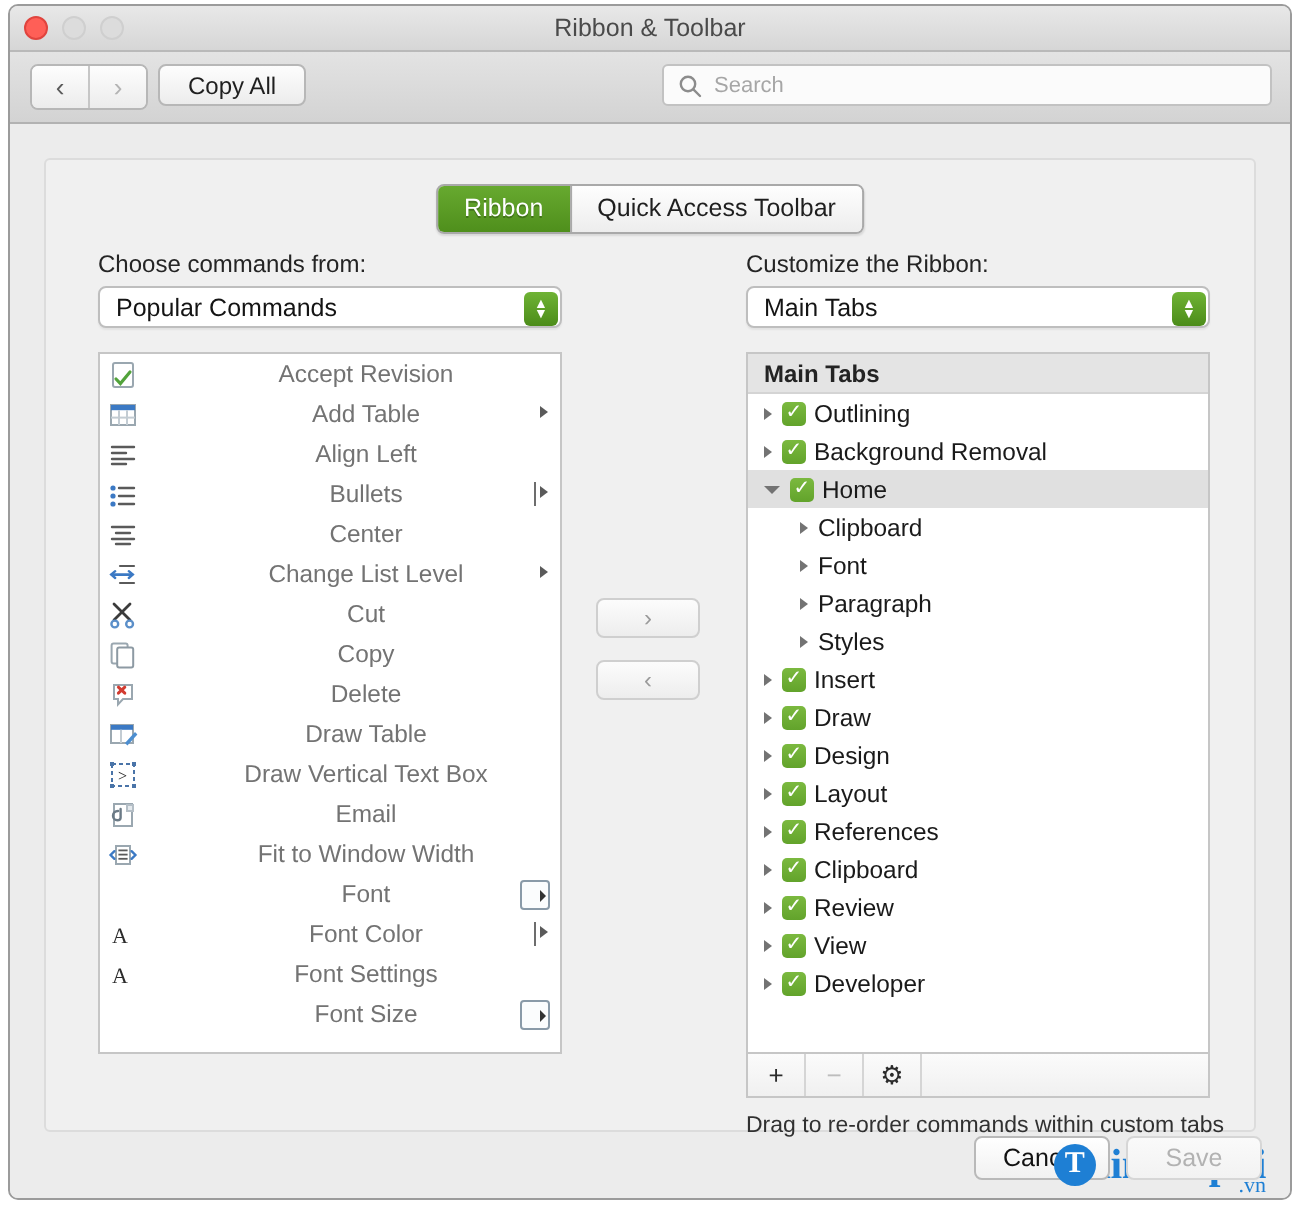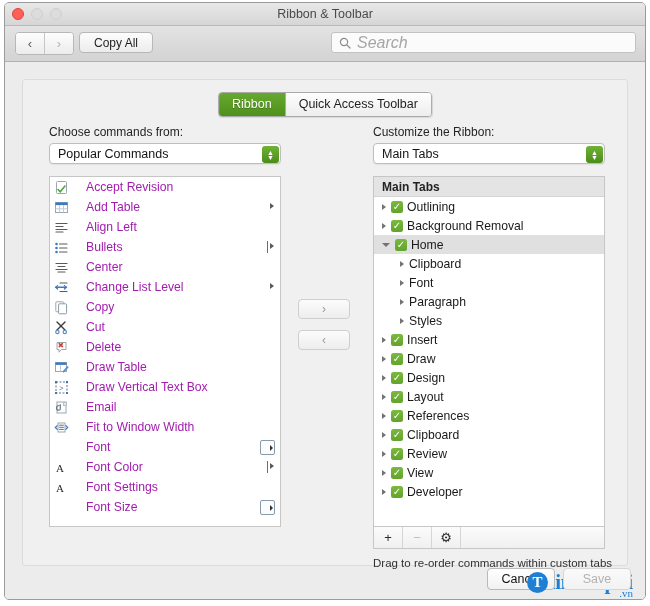--- a/index.html
+++ b/index.html
@@ -83,23 +83,22 @@
     background: #fbfbfb;
     border: 1px solid #c2c2c2;
     border-radius: 3px;
     display: flex; align-items: center;
     box-sizing: border-box;
   }
   .searchbox .mag { margin: 0 4px 0 7px; display: flex; }
   .searchbox input {
     border: none; outline: none; background: transparent;
     font-family: "Liberation Sans", sans-serif;
-    font-size: 16px; color: #3b82f6;
+    font-size: 11px; color: #3b82f6;
     width: 100%;
-    font-style: italic;
   }
   .searchbox input::placeholder { color: #a6a6a6; }
   
   .content {
     position: relative;
     height: calc(100% - 58px);
     background: #ececec;
   }
   .panel {
     position: absolute;
@@ -178,22 +177,23 @@
     overflow: hidden;
   }
   .list-left  { left: 26px;  top: 96px; width: 232px; height: 351px; }
   .list-right { left: 350px; top: 96px; width: 232px; height: 351px; }
 
   .cmdrow {
     position: relative;
     height: 20px;
     display: flex; align-items: center;
     padding-left: 36px;
-    font-size: 12.2px; color: #a21caf;
-    box-sizing: border-box;
+    font-size: 12.2px; color: #737373;
+    box-sizing: border-box;
+    justify-content: center;
   }
   .cmdrow .ico {
     position: absolute; left: 3px; top: 2px;
     width: 16px; height: 16px;
     display: flex; align-items: center; justify-content: center;
   }
   .cmdrow .sub {
     position: absolute; right: 6px; top: 6px;
     width: 0; height: 0;
     border-left: 4px solid #5a5a5a;
@@ -481,40 +481,40 @@
                 </g>
                 <path d="M3.6 5.6L1.6 7.3l2 1.7M10.4 5.6l2 1.7-2 1.7" fill="none" stroke="#3b79c4" stroke-width="1.2" stroke-linecap="round"></path>
               </svg>
             </span>
             <span>Change List Level</span>
             <span class="sub"></span>
           </div>
           <div class="cmdrow">
             <span class="ico">
               <svg width="15" height="15" viewBox="0 0 15 15">
-                <rect x="1.8" y="1.8" width="8" height="10" rx="1" fill="#fff" stroke="#9aa7b0"></rect>
-                <rect x="4.6" y="3.8" width="8" height="10" rx="1" fill="#fff" stroke="#8d9aa3"></rect>
-              </svg>
-            </span>
-            <span>Copy</span>
-          </div>
-          <div class="cmdrow">
-            <span class="ico">
-              <svg width="15" height="15" viewBox="0 0 15 15">
                 <g stroke="#3b3b3b" stroke-width="1.4" stroke-linecap="round">
                   <line x1="3" y1="2" x2="11" y2="10"></line>
                   <line x1="11" y1="2" x2="3" y2="10"></line>
                 </g>
                 <g fill="none" stroke="#5b8fc9" stroke-width="1.2">
                   <circle cx="3.4" cy="12" r="1.7"></circle>
                   <circle cx="10.8" cy="12" r="1.7"></circle>
                 </g>
               </svg>
             </span>
             <span>Cut</span>
+          </div>
+          <div class="cmdrow">
+            <span class="ico">
+              <svg width="15" height="15" viewBox="0 0 15 15">
+                <rect x="1.8" y="1.8" width="8" height="10" rx="1" fill="#fff" stroke="#9aa7b0"></rect>
+                <rect x="4.6" y="3.8" width="8" height="10" rx="1" fill="#fff" stroke="#8d9aa3"></rect>
+              </svg>
+            </span>
+            <span>Copy</span>
           </div>
           <div class="cmdrow">
             <span class="ico">
               <svg width="15" height="15" viewBox="0 0 15 15">
                 <path d="M3 2.5h9v7H7.5L5 12.2V9.5H3z" fill="#fff" stroke="#9aa7b0"></path>
                 <g stroke="#d23b30" stroke-width="1.5" stroke-linecap="round">
                   <line x1="5.2" y1="3.6" x2="8.4" y2="6.6"></line>
                   <line x1="8.4" y1="3.6" x2="5.2" y2="6.6"></line>
                 </g>
               </svg>

